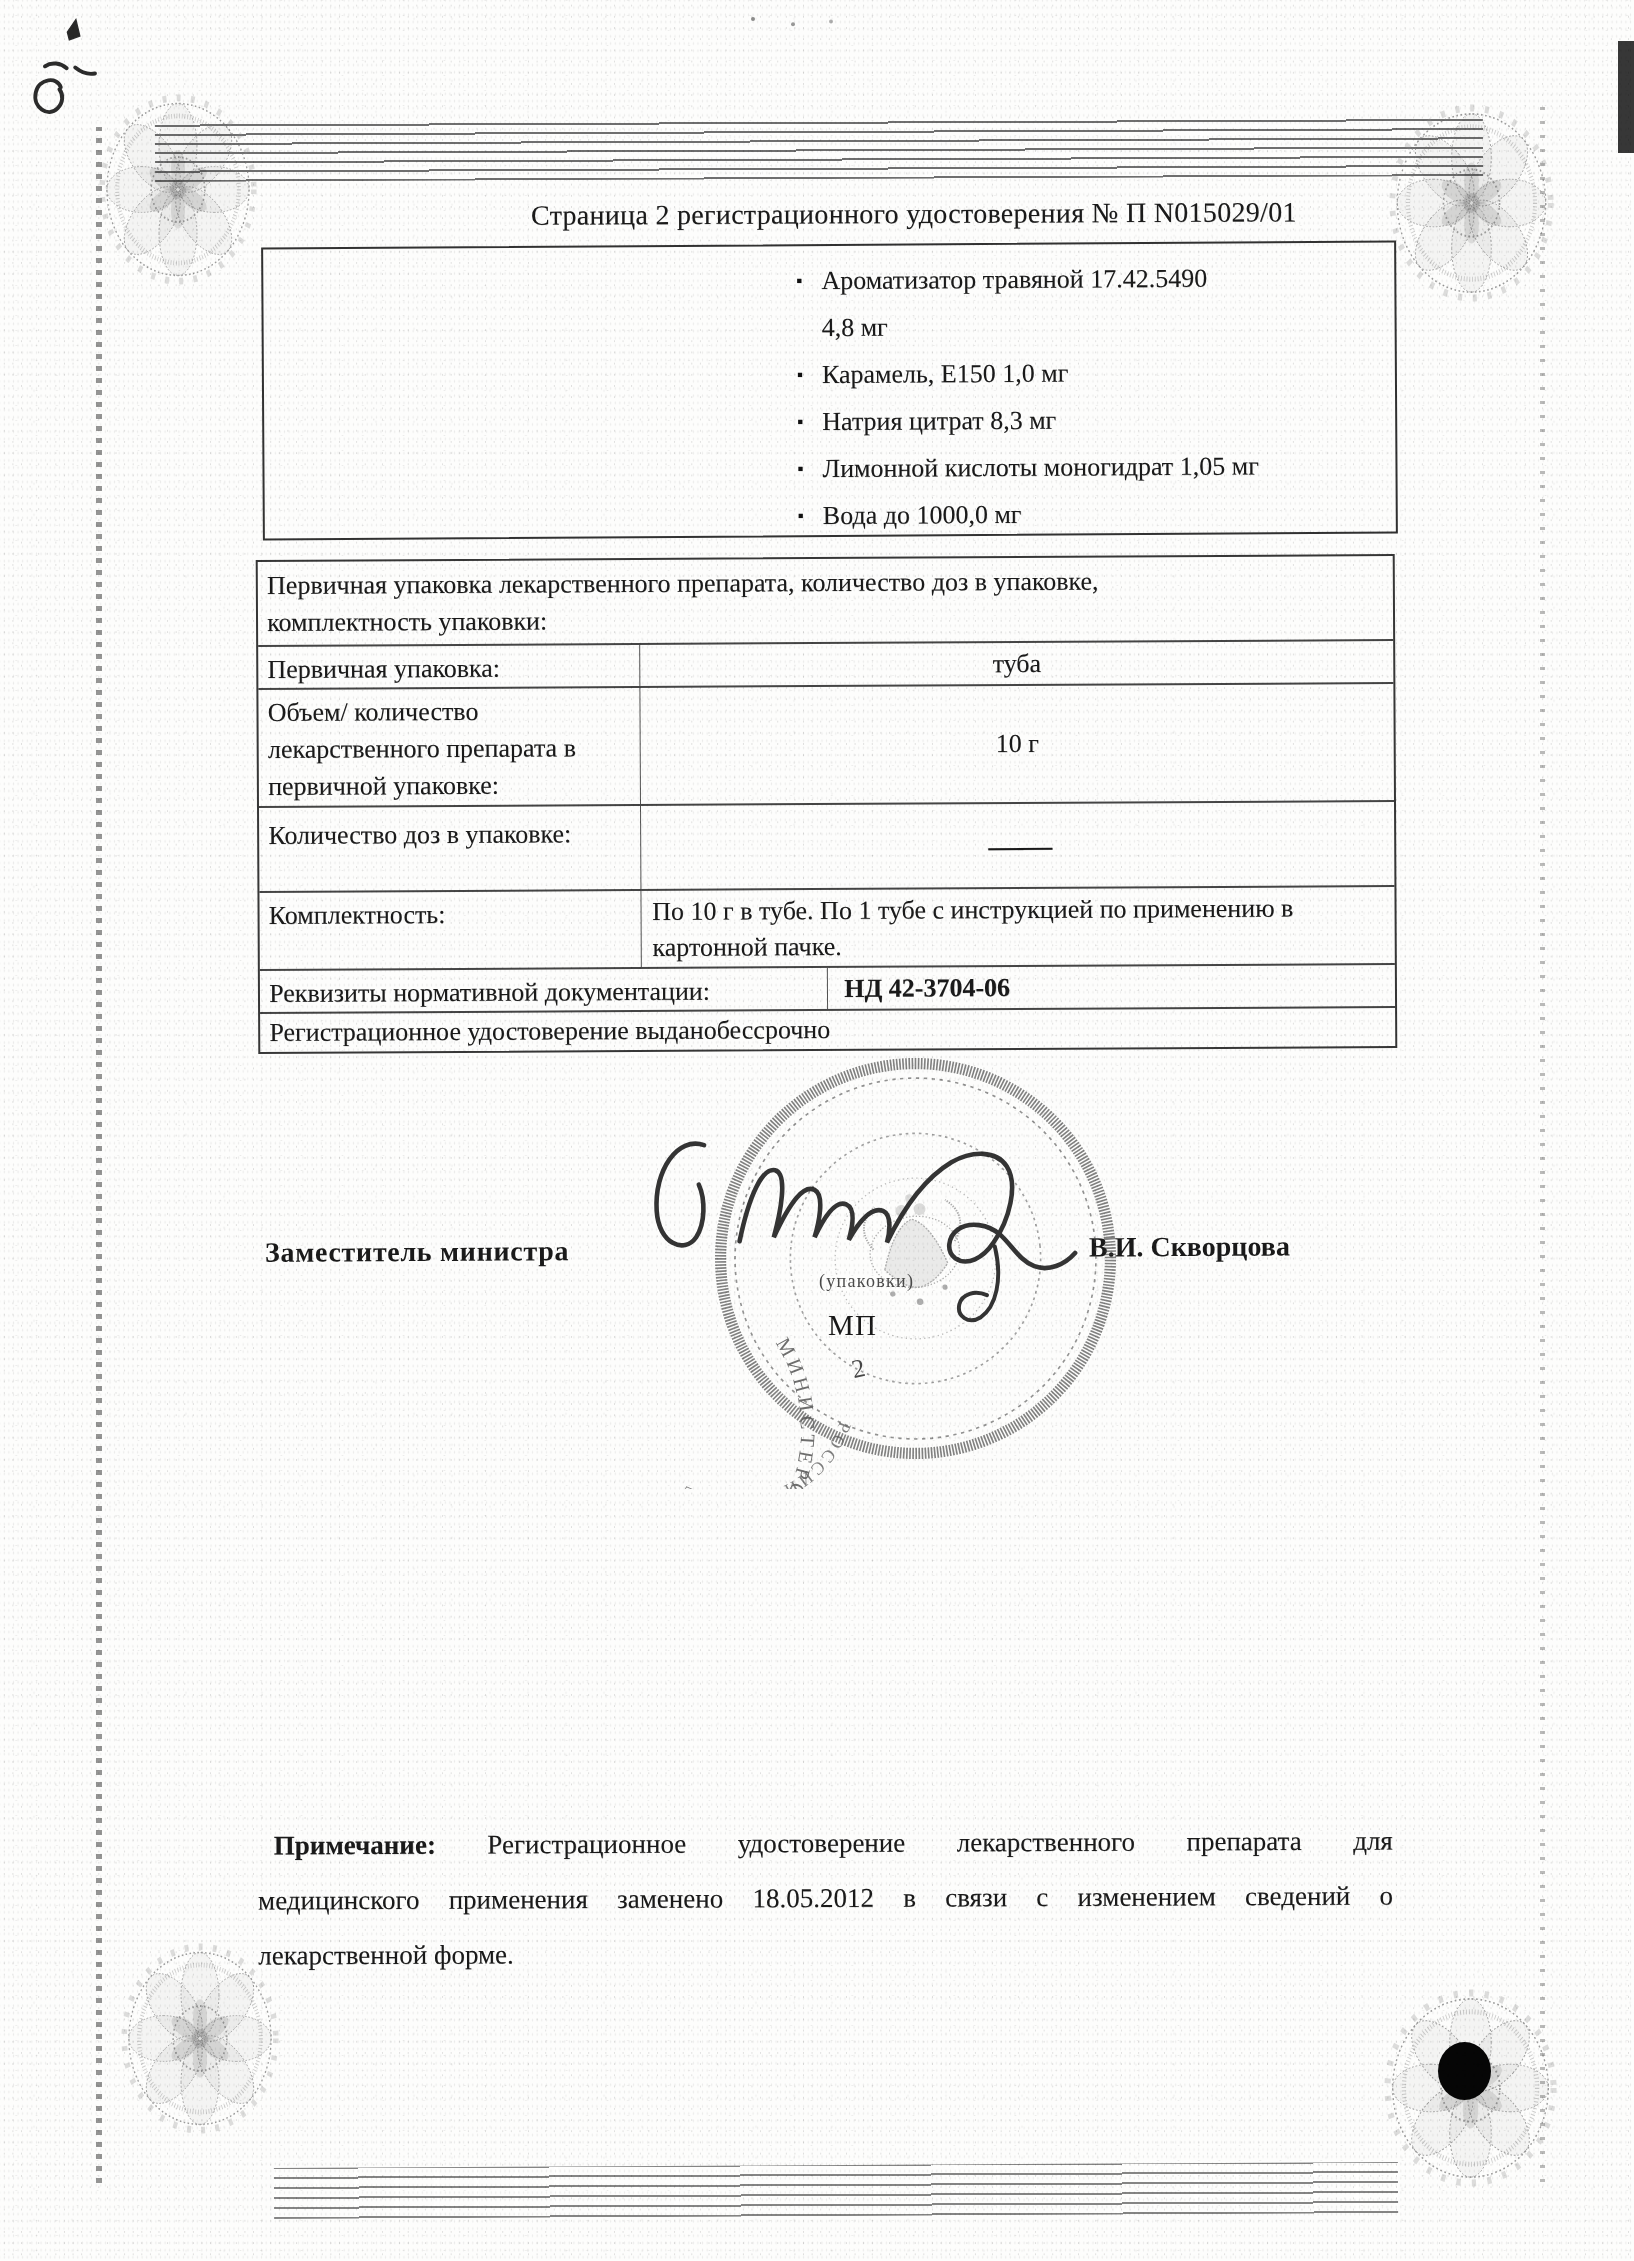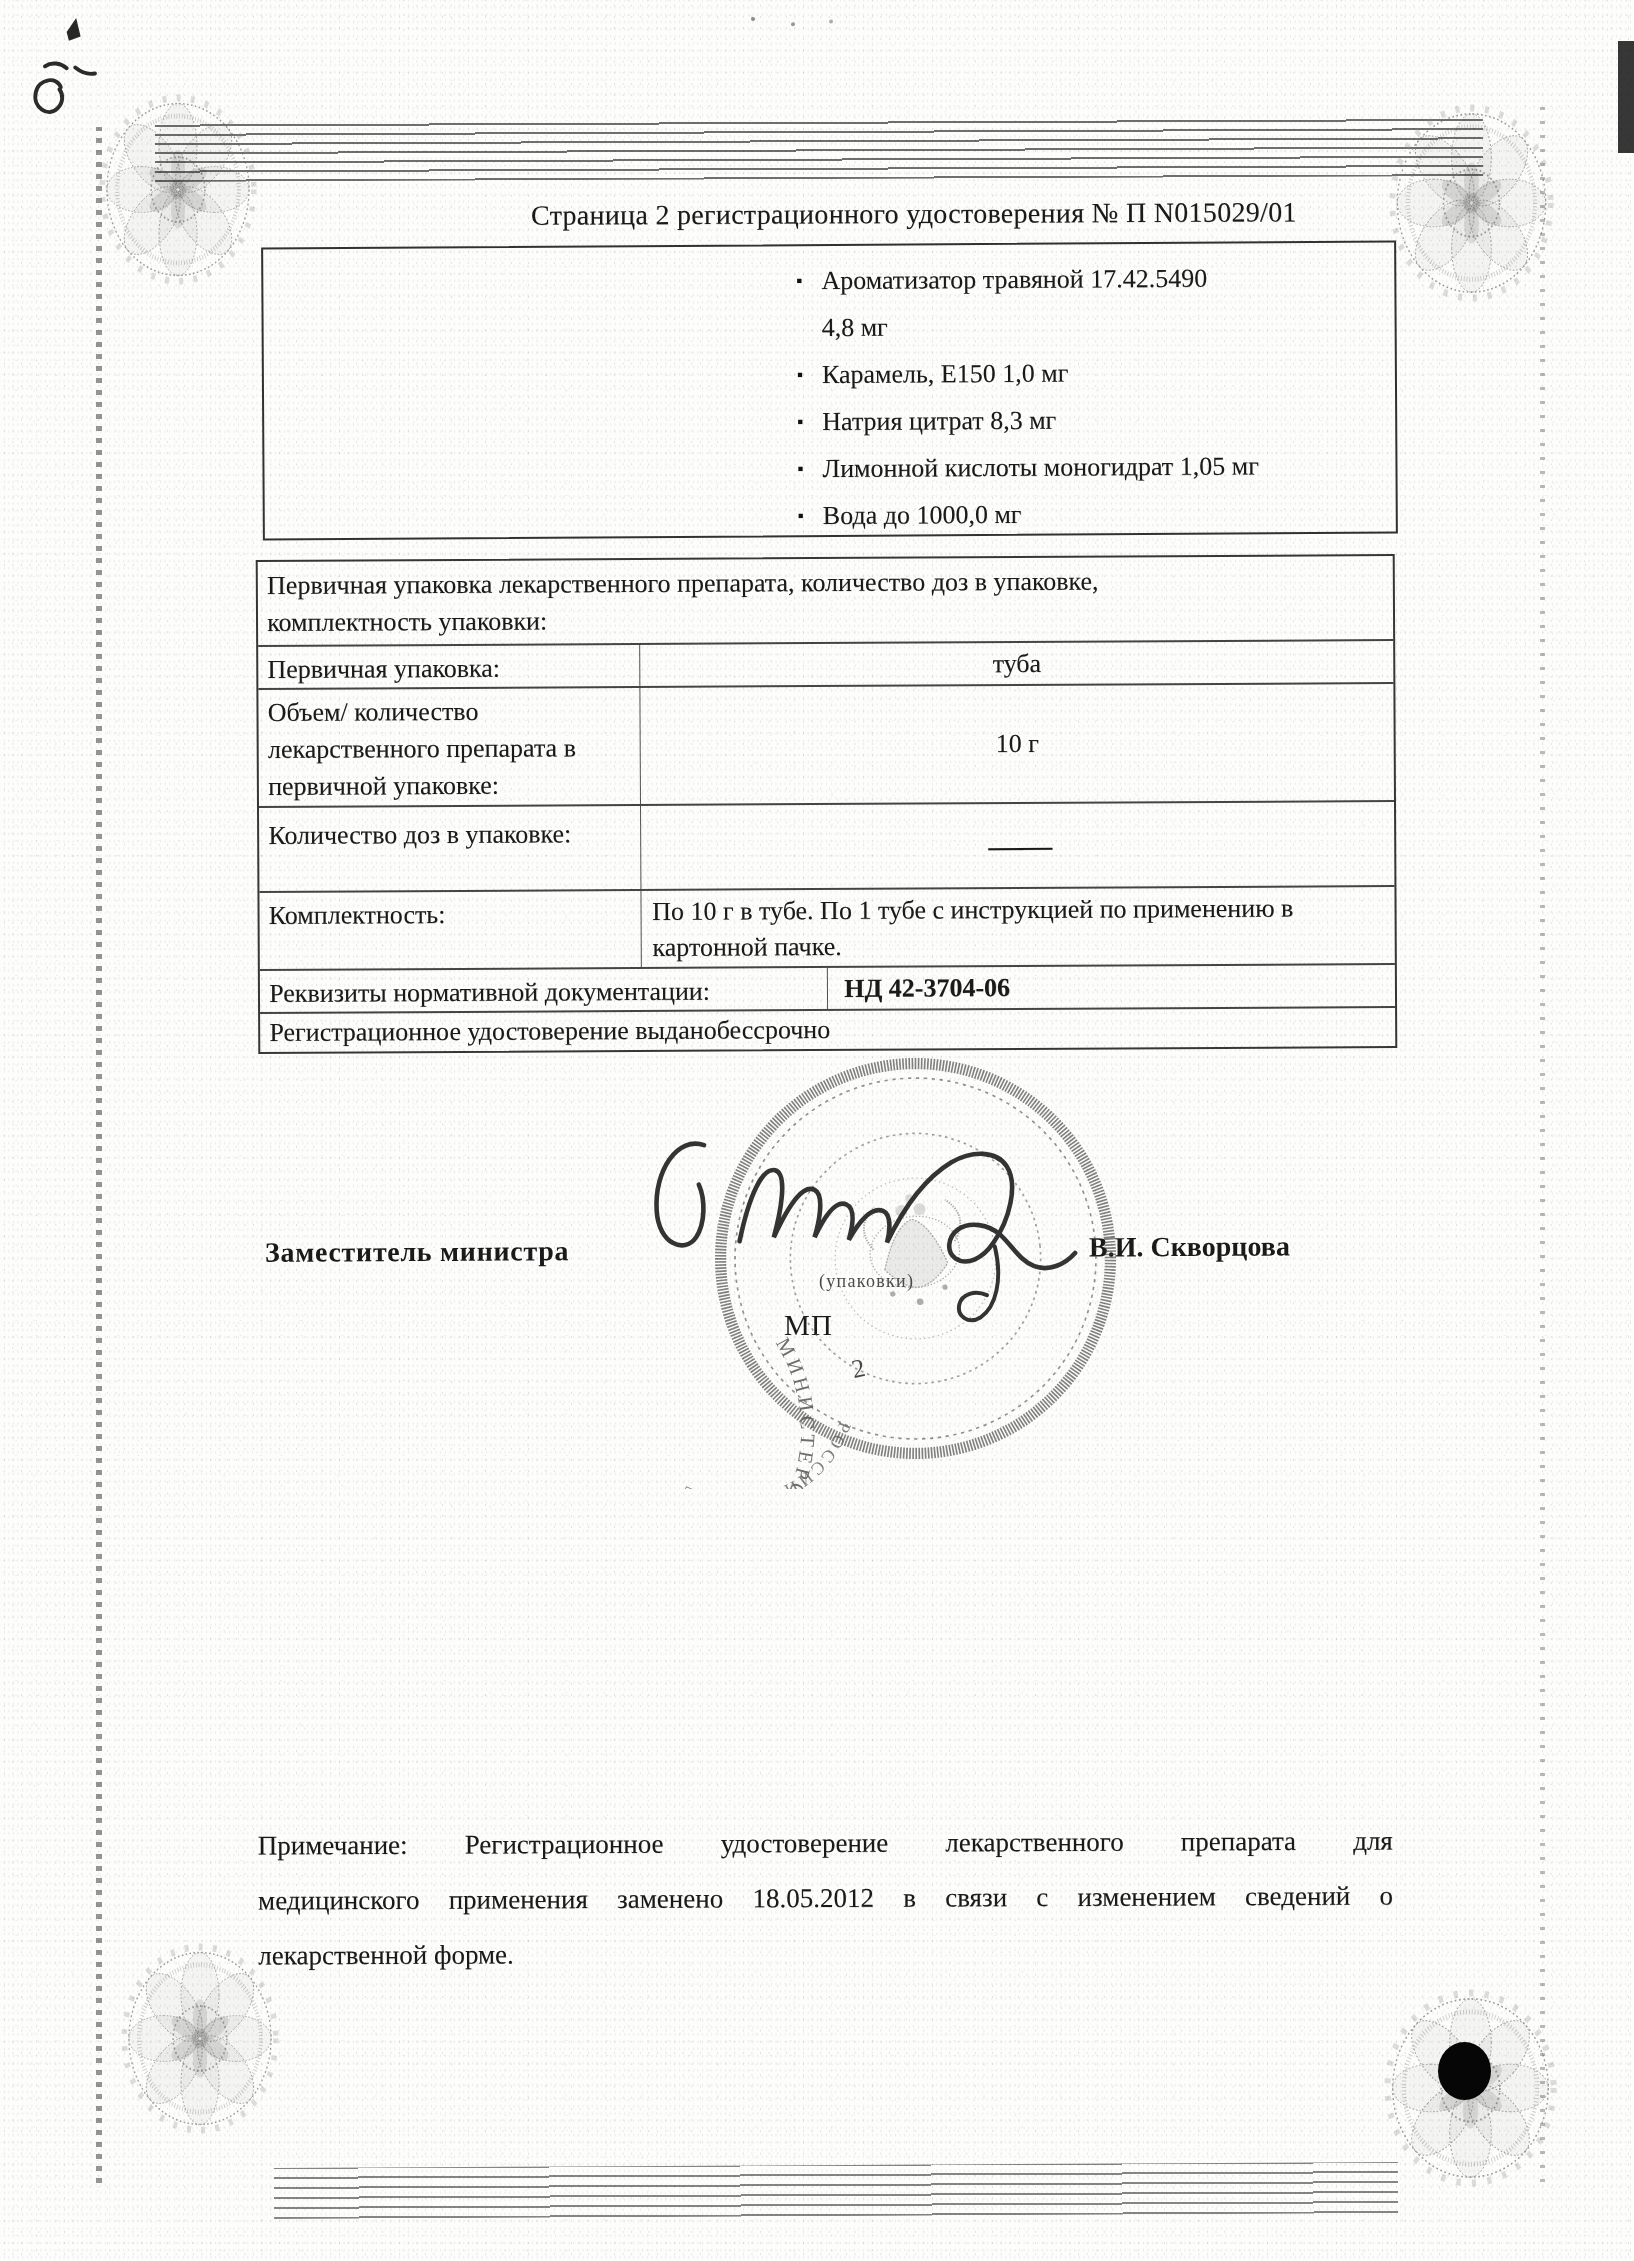--- a/index.html
+++ b/index.html
@@ -91,31 +91,31 @@
   .r3{height:83px;}
   .r3 .tlabel{padding-top:9.2px;}
   .r4{height:76px;}
   .r5{height:41px;}
   .tfoot{height:38px;padding-left:9.2px;display:flex;align-items:center;}
   .dash-val{font-size:30px;font-weight:600;letter-spacing:-4.6px;transform:scaleX(1.15);}
   
   .sig-title{left:265px;top:1236px;font-size:28px;font-weight:600;letter-spacing:0.7px;white-space:nowrap;transform:rotate(-.3deg);}
   .sig-name{left:1089px;top:1231px;font-size:28px;font-weight:600;white-space:nowrap;transform:rotate(-.3deg);}
   .sig-caption{left:819px;top:1271px;font-size:18px;color:#2c2c2c;opacity:.85;letter-spacing:1.3px;}
-  .sig-mp{left:784px;top:1309px;font-size:29px;letter-spacing:1.3px;}
+  .sig-mp{left:828px;top:1309px;font-size:29px;letter-spacing:1.3px;}
   .sig-pagenum{left:852px;top:1354px;font-size:26px;opacity:.8;transform:rotate(-12deg);}
   .stamp-wrap{left:685px;top:1028px;width:461px;height:461px;opacity:.85;}
   .sig-script{left:626px;top:1107px;width:514px;height:250px;}
   
   .note{
     left:258px;top:1816px;width:1135px;font-size:27px;line-height:55px;
     transform:rotate(-.25deg);text-shadow:0.3px 0.3px 0 rgba(0,0,0,.3);
   }
   .note .just{text-align:justify;text-align-last:justify;}
-  .note .b{font-weight:normal;}
+  .note .b{font-weight:bold;margin-left:16px;}
   
   .corner-mark{left:12px;top:10.5px;width:112px;height:125px;}
   .top-dots{left:751px;top:17px;width:4px;height:4px;border-radius:50%;background:rgba(0,0,0,.45);
     box-shadow:40px 5.3px 0 rgba(0,0,0,.4), 78px 2.6px 0 rgba(0,0,0,.3);}
 </style>
 </head>
 <body>
 
 <svg width="0" height="0" style="position:absolute" aria-hidden="true">
   <defs>

